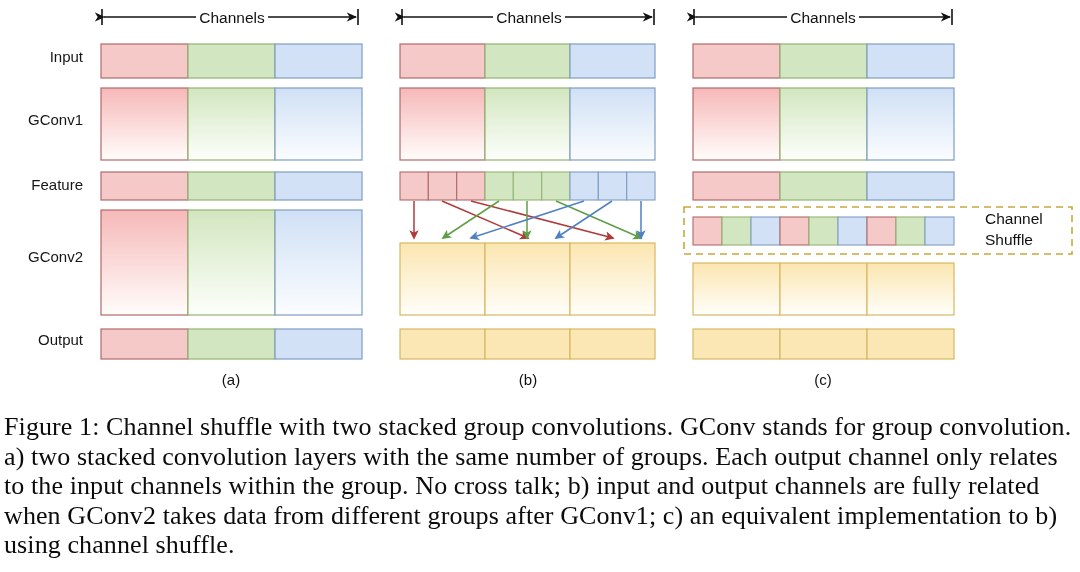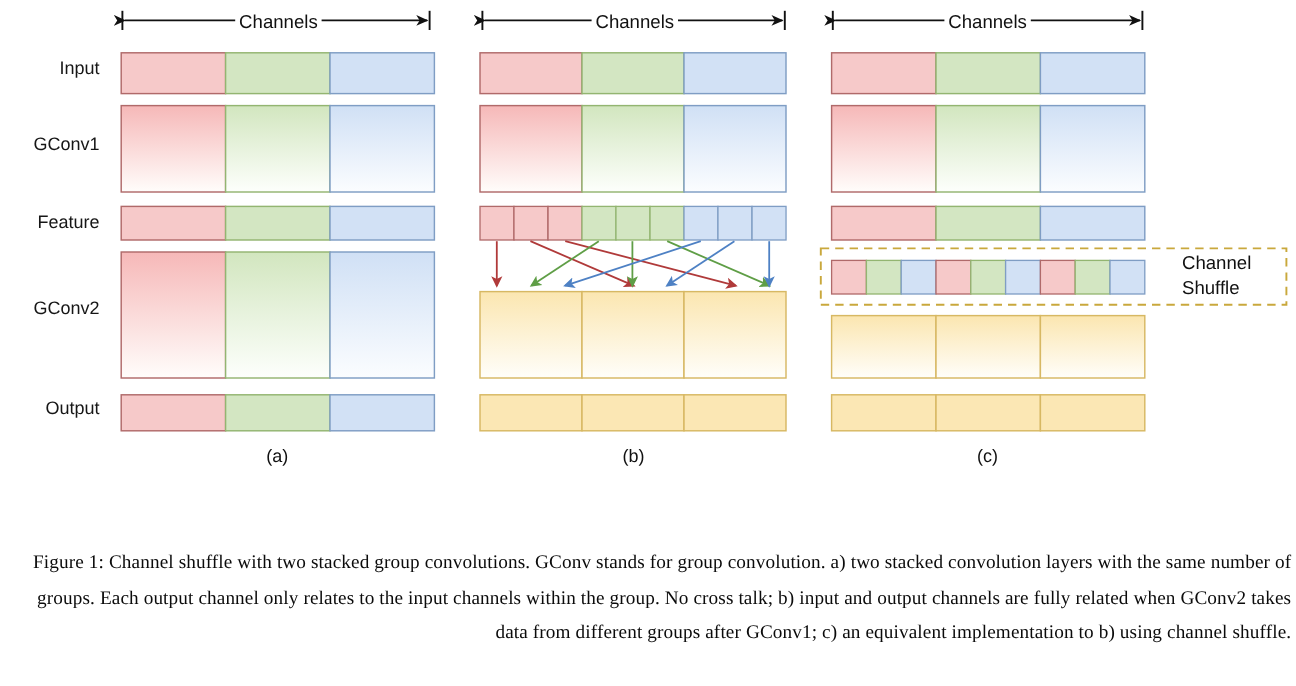--- a/index.html
+++ b/index.html
@@ -13,26 +13,25 @@
   }
   #figure{
     position:absolute;left:0;top:0;width:1080px;height:400px;
   }
   #figure svg{display:block;}
   .caption{
     position:absolute;
     left:4px;top:412px;
     width:1072px;
     font-family:"Liberation Serif", serif;
-    font-size:16px;
+    font-size:26px;
     line-height:29.5px;
     color:#0b0b0b;
-    text-align:right;
+    text-align:left;
     letter-spacing:0.1px;
-    margin-top:42px;
   }
   .rowlabel{
     font-family:"Liberation Sans", sans-serif;
     font-size:15px;
     fill:#161616;
   }
   .chanlabel{
     font-family:"Liberation Sans", sans-serif;
     font-size:15.5px;
     fill:#111;

